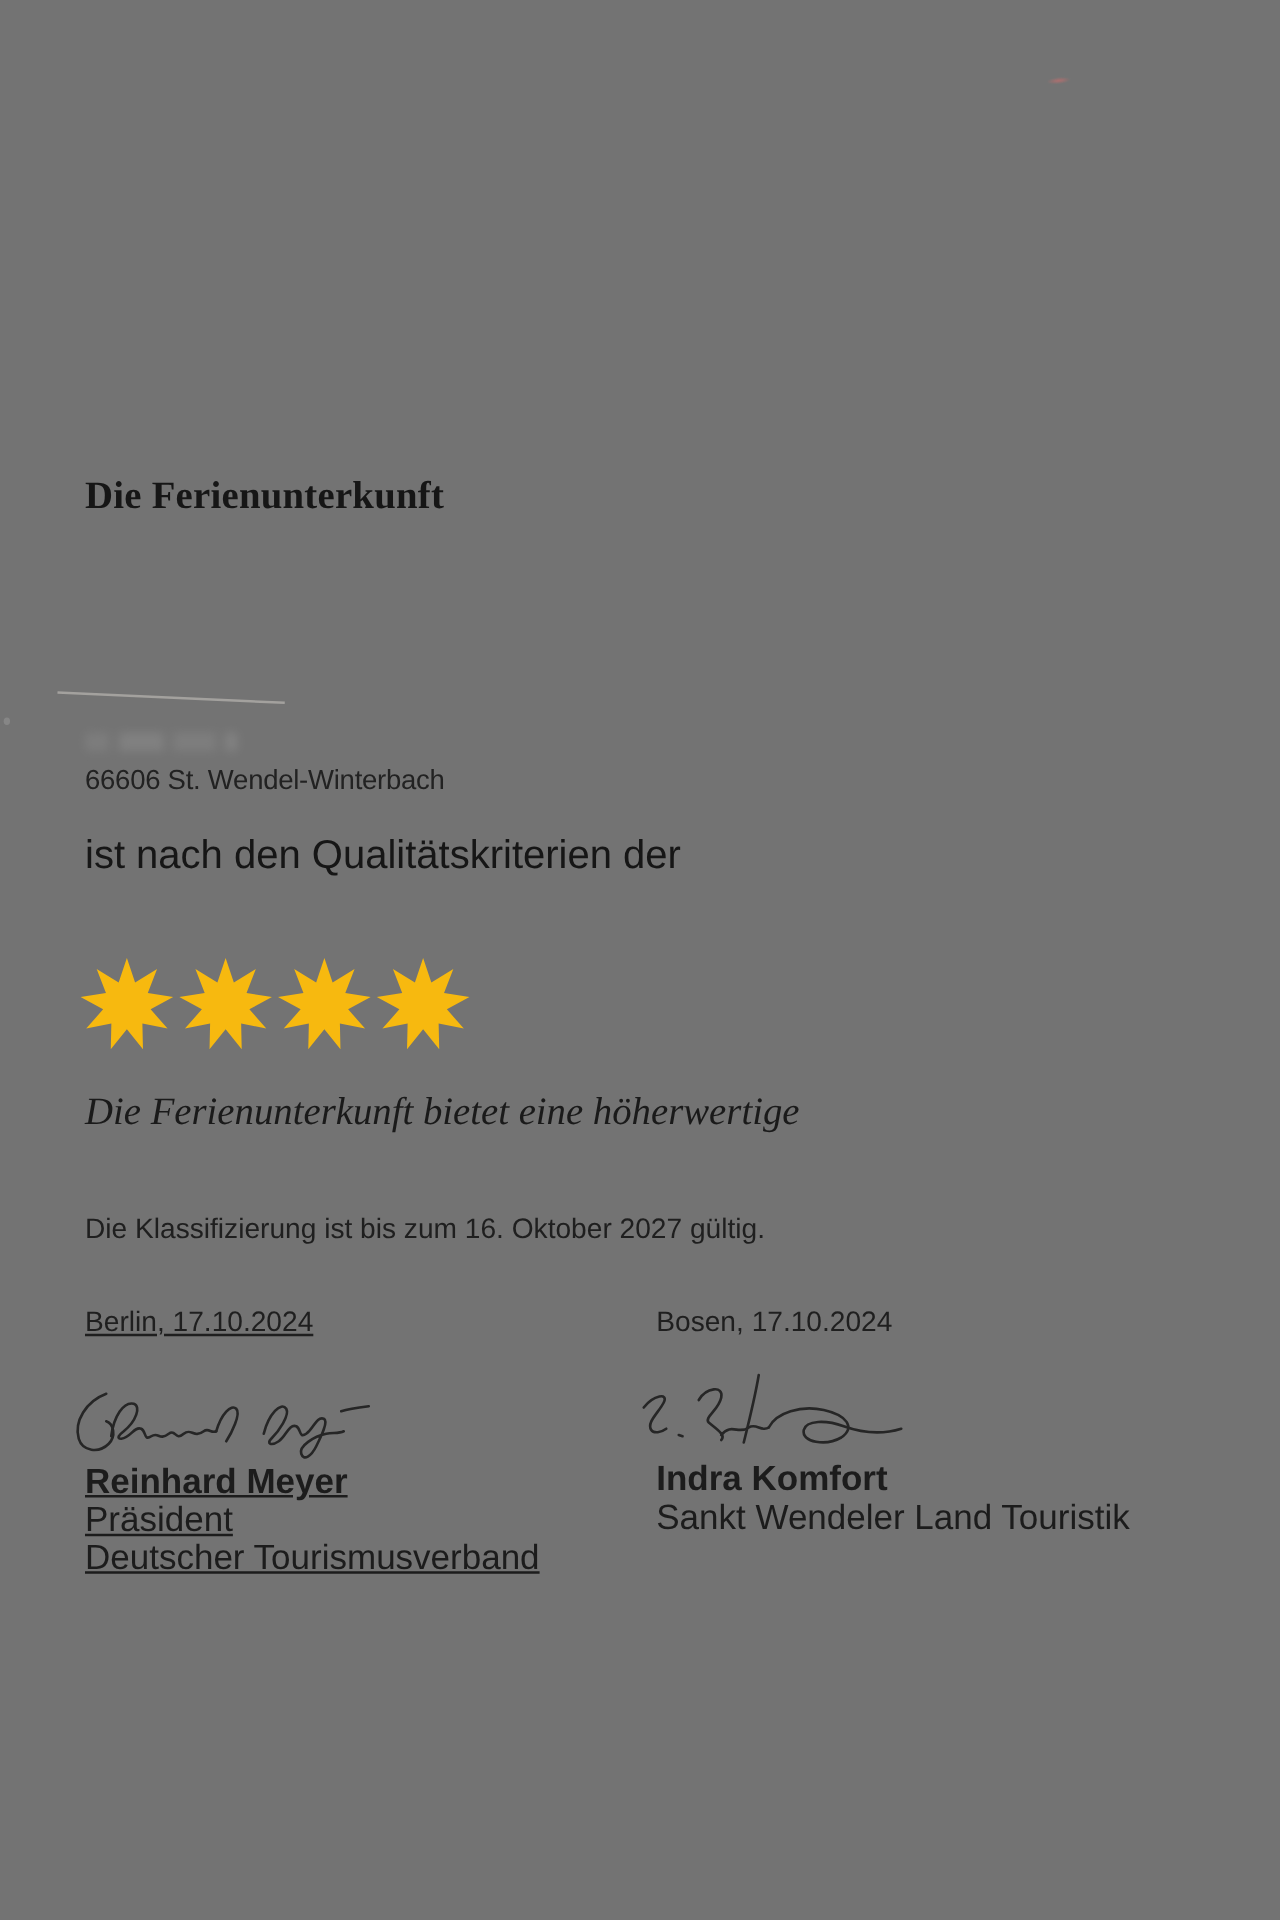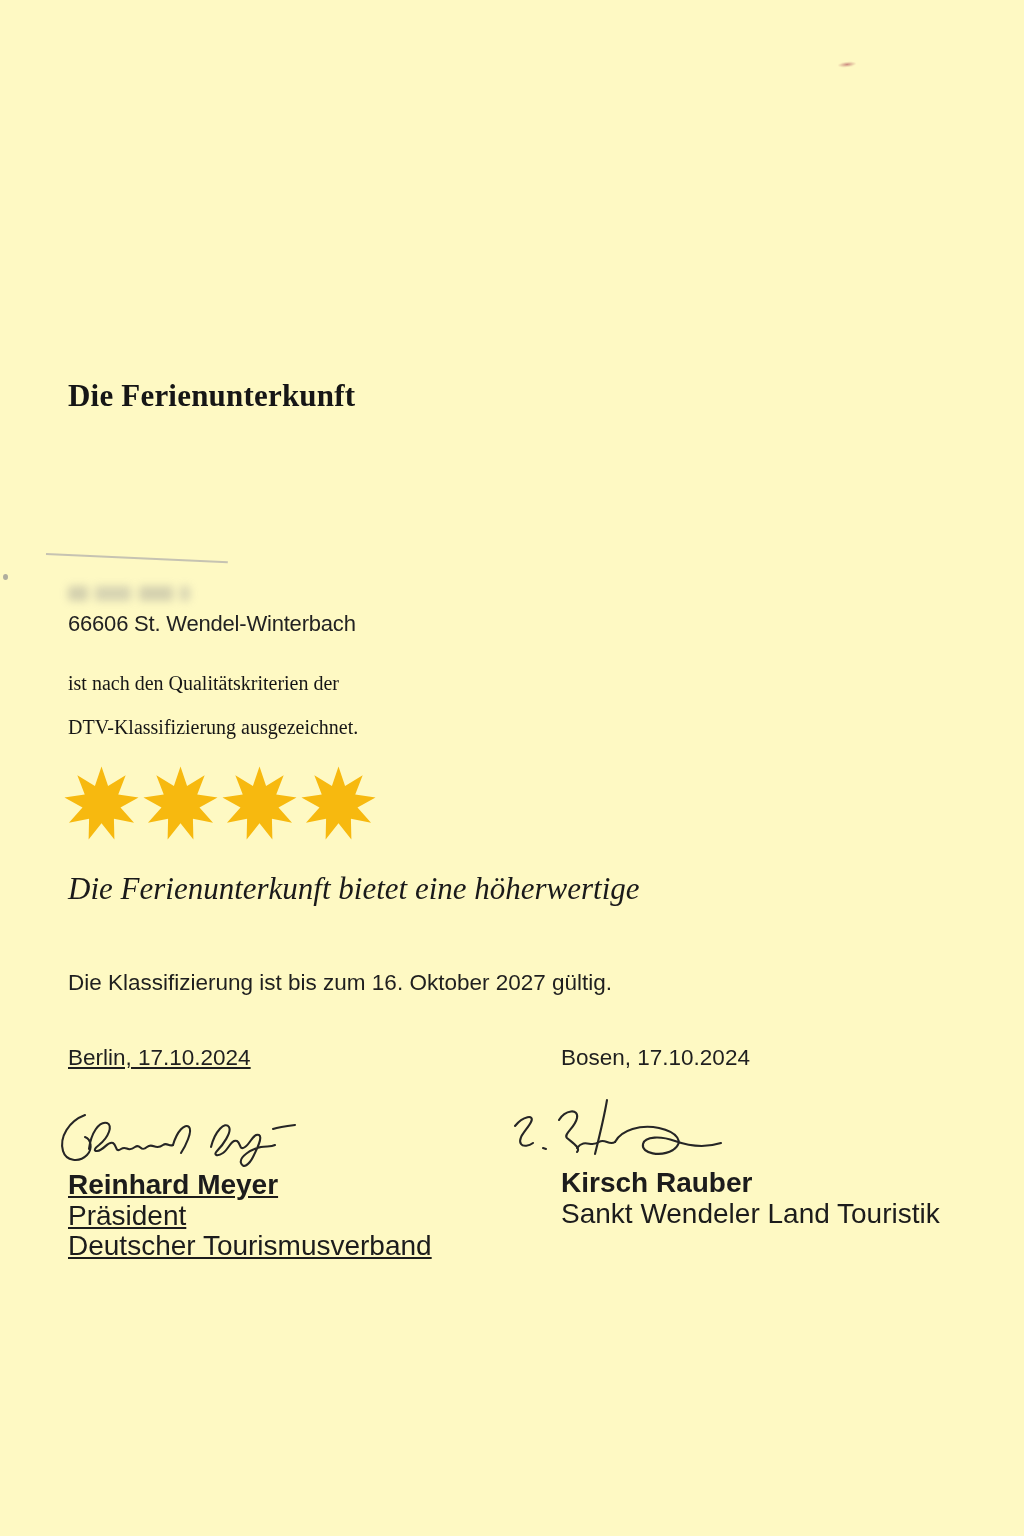--- a/index.html
+++ b/index.html
@@ -5,21 +5,21 @@
   html, body {
     margin: 0;
     padding: 0;
     background: #e8e8e8;
   }
   .page {
     position: relative;
     width: 1024px;
     height: 1536px;
     margin: 0 auto;
-    background: #fef9c3;
+    background: #737373;
     overflow: hidden;
     color: #1c1c1c;
     font-family: "Liberation Sans", "DejaVu Sans", sans-serif;
   }
   .abs { position: absolute; }
 
   
   .intro-line {
     left: 68px; top: 378px;
     font-family: "Liberation Serif", "DejaVu Serif", serif;
@@ -38,22 +38,22 @@
   }
   .location-line {
     left: 68px; top: 611px;
     font-size: 22px;
     font-weight: 500;
     letter-spacing: -0.2px;
     color: #222;
   }
   .statement {
     left: 68px; top: 661px;
-    font-family: Liberation Serif, serif;
-    font-size: 20px;
+    font-family: Liberation Sans, sans-serif;
+    font-size: 32px;
     font-weight: 500;
     line-height: 44px;
     color: #161616;
   }
   .description {
     left: 68px; top: 866px;
     font-family: "Liberation Serif", "DejaVu Serif", serif;
     font-style: italic;
     font-size: 31px;
     font-weight: 500;
@@ -67,21 +67,21 @@
     font-weight: 400;
     color: #1f1f1f;
   }
   .place-date {
     top: 1045px;
     font-size: 22.5px;
     font-weight: 500;
     color: #1f1f1f;
   }
   .col-left  { left: 68px; text-decoration: underline; }
-  .col-right { left: 525px; margin-left: 36px; }
+  .col-right { left: 525px; }
 
   .sig-block {
     font-size: 28px;
     line-height: 30.5px;
     color: #1c1c1c;
   }
   .sig-name { font-weight: 700; }
 
   
   .stars {
@@ -148,21 +148,20 @@
   <div class="abs edge-dot"></div>
   <div class="abs scan-line"></div>
   <div class="abs blur-redact"></div>
 
   <div class="abs intro-line">Die Ferienunterkunft</div>
 
   <div class="abs location-line">66606 St. Wendel-Winterbach</div>
 
   <div class="abs statement">
     <div>ist nach den Qualitätskriterien der</div>
-    <div>DTV-Klassifizierung ausgezeichnet.</div>
   </div>
 
   <div class="abs stars">
       <svg viewBox="0 0 84 88" class="star">
         <polygon points="42.0,3.0 49.0,23.7 67.7,12.4 59.8,32.8 81.4,36.1 62.2,46.6 76.6,63.0 55.2,58.7 55.7,80.6 42.0,63.5 28.3,80.6 28.8,58.7 7.4,63.0 21.8,46.6 2.6,36.1 24.2,32.8 16.3,12.4 35.0,23.7" fill="#F7B90F"></polygon>
       </svg>
       <svg viewBox="0 0 84 88" class="star">
         <polygon points="42.0,3.0 49.0,23.7 67.7,12.4 59.8,32.8 81.4,36.1 62.2,46.6 76.6,63.0 55.2,58.7 55.7,80.6 42.0,63.5 28.3,80.6 28.8,58.7 7.4,63.0 21.8,46.6 2.6,36.1 24.2,32.8 16.3,12.4 35.0,23.7" fill="#F7B90F"></polygon>
       </svg>
       <svg viewBox="0 0 84 88" class="star">
@@ -199,17 +198,17 @@
     <path d="M112,46 C118,34 138,28 156,32 C174,36 182,46 170,54 C158,61 138,58 140,48 C142,40 158,40 172,45 C186,50 202,52 218,47"></path>
   </svg>
 
   <div class="abs sig-block col-left" style="top:1170px">
     <div class="sig-name">Reinhard Meyer</div>
     <div>Präsident</div>
     <div>Deutscher Tourismusverband</div>
   </div>
 
   <div class="abs sig-block col-right" style="top:1168px">
-    <div class="sig-name">Kirsch Rauber</div>
+    <div class="sig-name">Indra Komfort</div>
     <div>Sankt Wendeler Land Touristik</div>
   </div>
 
 </div>
 
 </body></html>

